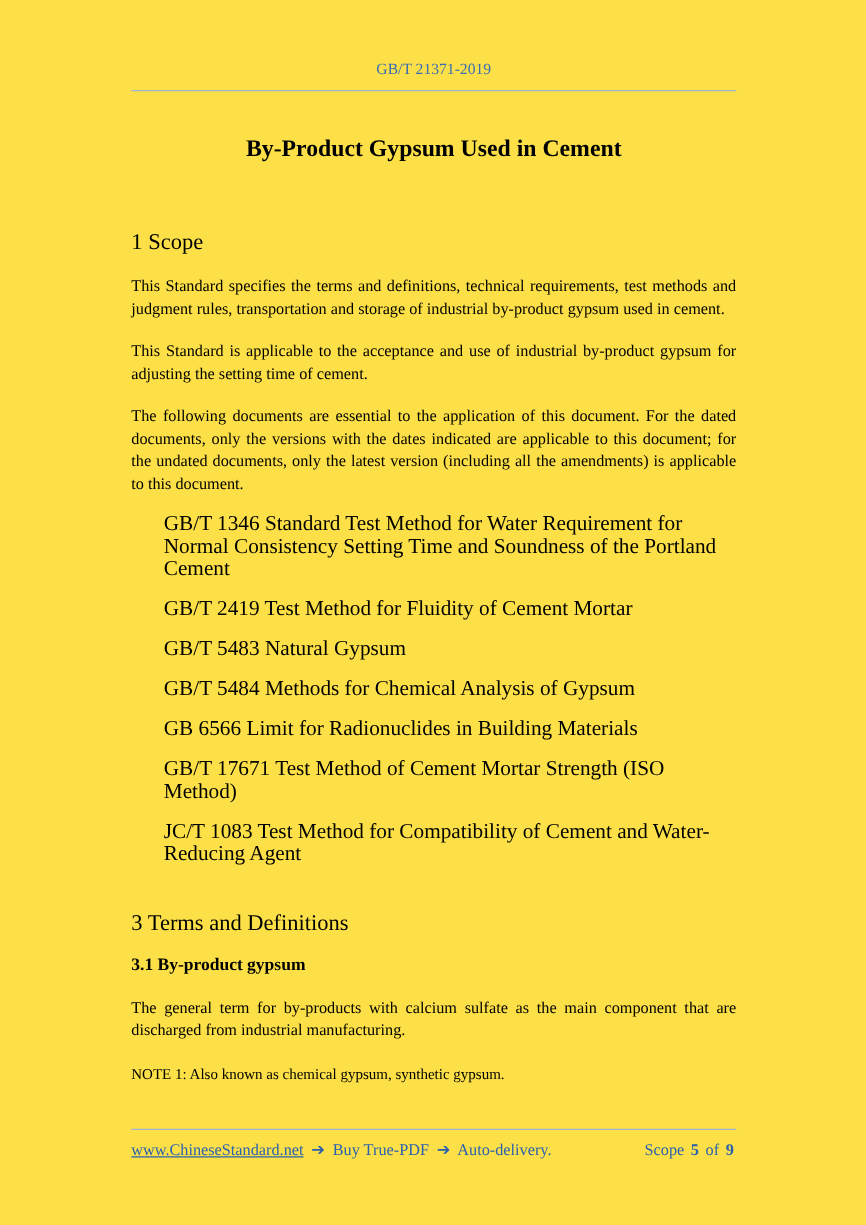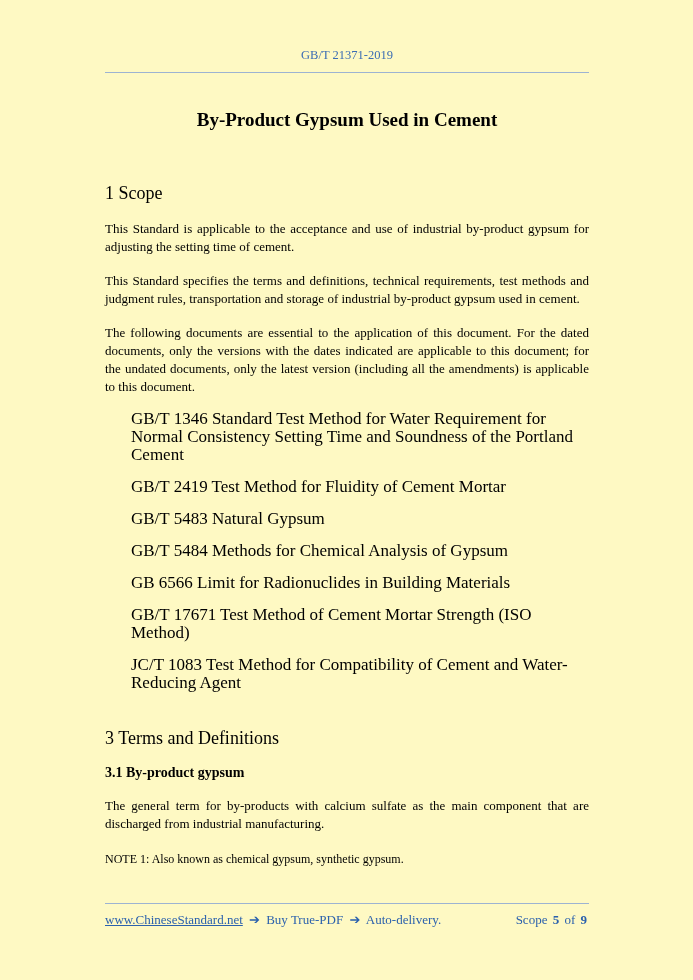--- a/index.html
+++ b/index.html
@@ -5,21 +5,21 @@
   html, body {
     margin: 0;
     padding: 0;
     background: #ffffff;
   }
   .page {
     position: relative;
     width: 693px;
     height: 980px;
     margin: 0 auto;
-    background: #fef9c3;
+    background: #fde047;
     font-family: "Liberation Serif", serif;
     color: #000000;
     box-sizing: border-box;
     overflow: hidden;
   }
   .content {
     position: absolute;
     left: 105px;
     right: 104px;
     top: 0;
@@ -116,22 +116,22 @@
   <div class="content">
 
     <div class="doc-header">
       <span>GB/T 21371-2019</span>
     </div>
     <hr class="header-rule">
 
     <h1 class="doc-title">By-Product Gypsum Used in Cement</h1>
 
     <h2 class="section-heading first">1 Scope</h2>
+    <p class="para">This Standard specifies the terms and definitions, technical requirements, test methods and judgment rules, transportation and storage of industrial by-product gypsum used in cement.</p>
     <p class="para">This Standard is applicable to the acceptance and use of industrial by-product gypsum for adjusting the setting time of cement.</p>
-    <p class="para">This Standard specifies the terms and definitions, technical requirements, test methods and judgment rules, transportation and storage of industrial by-product gypsum used in cement.</p>
 
     <p class="para">The following documents are essential to the application of this document. For the dated documents, only the versions with the dates indicated are applicable to this document; for the undated documents, only the latest version (including all the amendments) is applicable to this document.</p>
 
     <div class="ref-list">
       <p class="ref-item">GB/T 1346 Standard Test Method for Water Requirement for Normal Consistency Setting Time and Soundness of the Portland Cement</p>
       <p class="ref-item">GB/T 2419 Test Method for Fluidity of Cement Mortar</p>
       <p class="ref-item">GB/T 5483 Natural Gypsum</p>
       <p class="ref-item">GB/T 5484 Methods for Chemical Analysis of Gypsum</p>
       <p class="ref-item">GB 6566 Limit for Radionuclides in Building Materials</p>
       <p class="ref-item">GB/T 17671 Test Method of Cement Mortar Strength (ISO Method)</p>

